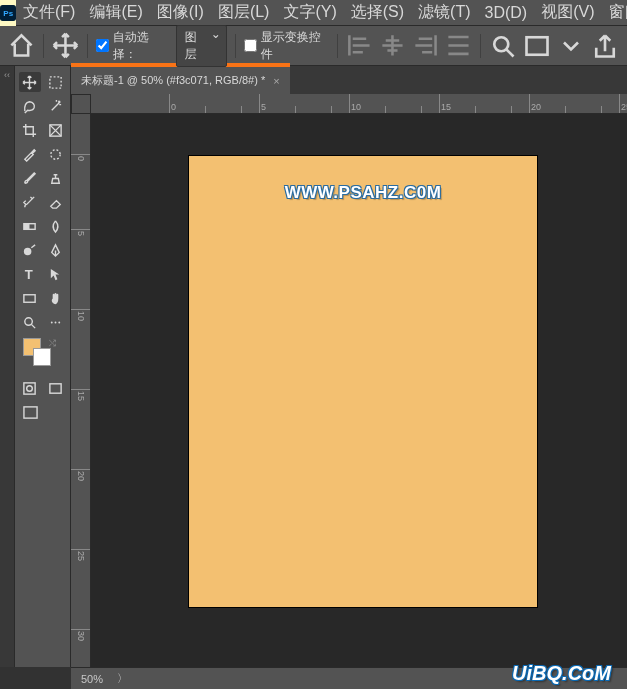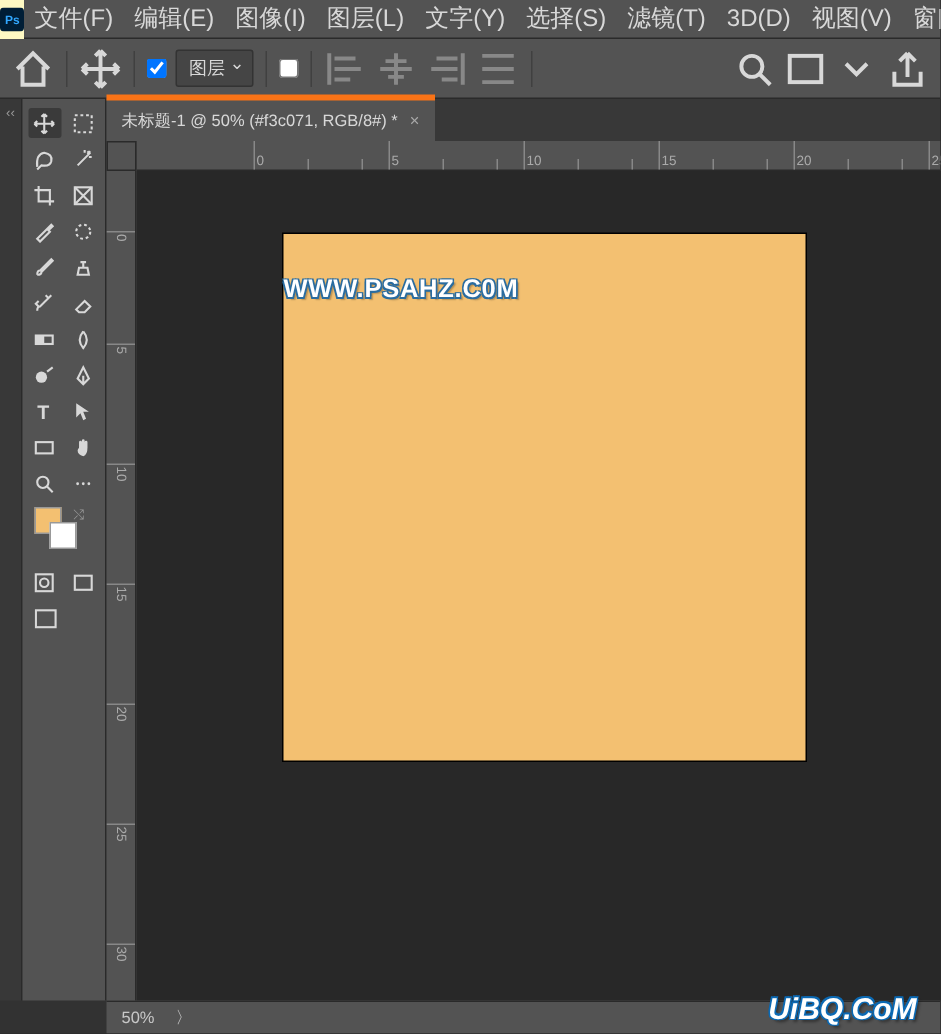--- a/index.html
+++ b/index.html
@@ -36,21 +36,21 @@
 .tab-close{color:#aaa;font-size:11px}
 .ruler-area{flex:1;position:relative;display:flex}
 .ruler-corner{width:20px;height:20px;background:#535353;border:1px solid #2a2a2a;position:absolute;top:0;left:0;z-index:3}
 .ruler-h{height:20px;background:#535353;border-bottom:1px solid #2a2a2a;position:absolute;top:0;left:20px;right:0;z-index:2;overflow:hidden}
 .ruler-h-tick{position:absolute;top:8px;font-size:9px;color:#aaa}
 .ruler-h-line{position:absolute;top:0;width:1px;height:20px;background:#888}
 .ruler-v{width:20px;background:#535353;border-right:1px solid #2a2a2a;position:absolute;top:20px;left:0;bottom:0;z-index:2;overflow:hidden}
 .ruler-v-tick{position:absolute;left:5px;font-size:9px;color:#aaa;writing-mode:vertical-rl}
 .ruler-v-line{position:absolute;left:0;height:1px;width:20px;background:#888}
 .canvas-scroll{position:absolute;top:20px;left:20px;right:0;bottom:0;background:#282828;display:flex;align-items:flex-start;justify-content:flex-start;padding:42px 0 0 98px}
-.canvas{width:348px;height:351px;display:flex;flex-direction:row;align-items:flex-start;box-shadow:0 0 0 1px #000}
+.canvas{width:348px;height:451px;display:flex;flex-direction:column;align-items:center;box-shadow:0 0 0 1px #000}
 .canvas-text1{margin-top:27px;color:#fff;font-weight:bold;font-size:17px;text-shadow:1px 1px 0 #2a6ca0,-1px -1px 0 #2a6ca0,1px -1px 0 #2a6ca0,-1px 1px 0 #2a6ca0,2px 2px 1px rgba(0,0,0,.25);letter-spacing:.5px}
 .canvas-text2{margin-top:215px;color:#fff;font-weight:bold;font-size:36px;letter-spacing:1px}
 .statusbar{position:absolute;bottom:0;left:71px;right:0;height:22px;background:#535353;border-top:1px solid #2a2a2a;display:flex;align-items:center;padding:0 10px;gap:14px;color:#c8c8c8;font-size:11px}
 .watermark{position:absolute;bottom:4px;right:16px;font-size:20px;font-weight:bold;font-style:italic;color:#fff;text-shadow:1px 1px 0 #0b69b3,-1px -1px 0 #0b69b3,1px -1px 0 #0b69b3,-1px 1px 0 #0b69b3,2px 2px 2px rgba(0,0,0,.4)}
 .arrow{stroke:#d8d8d8;stroke-width:1.5;fill:none}
 </style>
 </head>
 <body>
 
 <div class="menubar">
@@ -85,25 +85,27 @@
     </div>
   <div class="opt-sep"></div>
   <div class="opt-btn">
       <svg viewBox="0 0 16 16">
         <path d="M8 1 V15 M1 8 H15 M8 1 L6 3 M8 1 L10 3 M8 15 L6 13 M8 15 L10 13 M1 8 L3 6 M1 8 L3 10 M15 8 L13 6 M15 8 L13 10" class="arrow"></path>
       </svg>
     </div>
   <div class="opt-sep"></div>
   <label class="opt-check">
       <input type="checkbox" checked="" style="">
+      <span>自动选择：</span>
     </label>
   <div class="opt-select"><span>图层</span></div>
   <div class="opt-sep"></div>
   <label class="opt-check">
       <input type="checkbox" style="">
+      <span>显示变换控件</span>
     </label>
   <div class="opt-sep"></div>
   <div class="opt-btn" style="opacity:.4">
       <svg viewBox="0 0 16 16">
         <path d="M2 2V14M4 4H12M4 8H14M4 12H10" class="arrow"></path>
       </svg>
     </div>
   <div class="opt-btn" style="opacity:.4">
       <svg viewBox="0 0 16 16">
         <path d="M8 2V14M4 5H12M2 8H14M5 11H11" class="arrow"></path>

